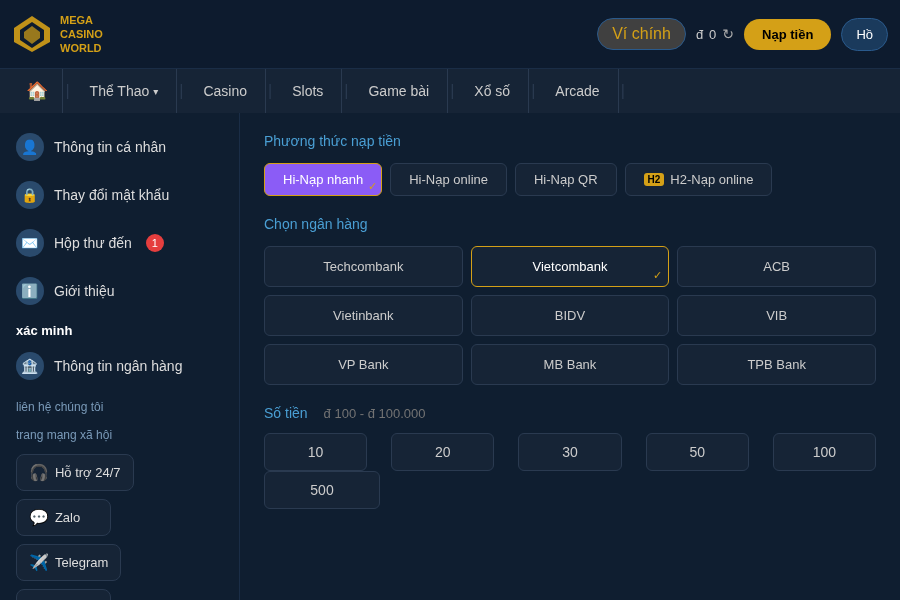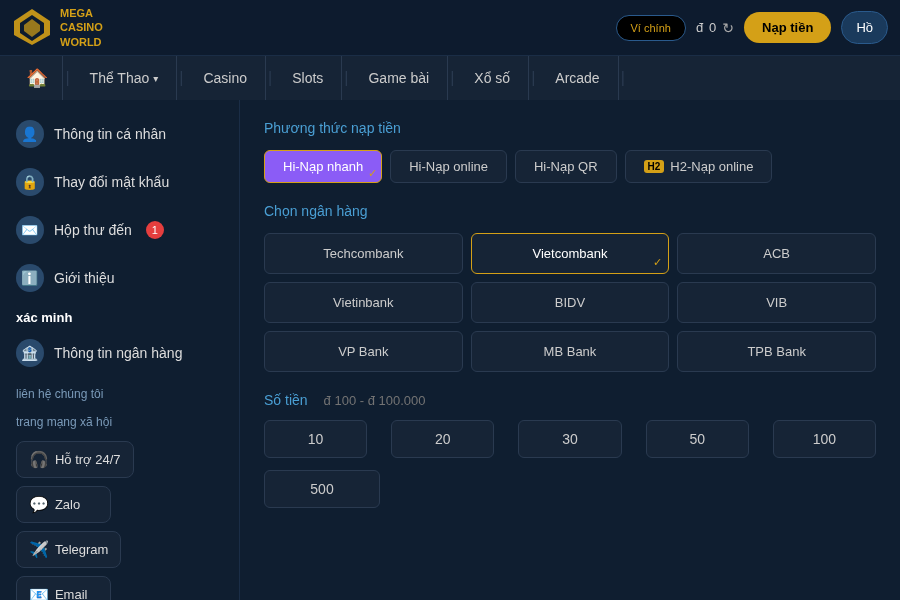--- a/index.html
+++ b/index.html
@@ -10,21 +10,21 @@
       width: 900px;
       height: 600px;
       overflow: hidden;
     }
 
     
     .top-bar {
       background: #0d1b2e;
       display: flex;
       align-items: center;
-      height: 56px;
+      height: 69px;
       padding: 0 12px;
       border-bottom: 1px solid #1a2d46;
     }
     .logo-area {
       display: flex;
       align-items: center;
       gap: 8px;
       margin-right: 20px;
     }
     .logo-diamond {
@@ -38,26 +38,26 @@
       line-height: 1.3;
       text-transform: uppercase;
     }
     .top-bar-right {
       margin-left: auto;
       display: flex;
       align-items: center;
       gap: 10px;
     }
     .vi-chinh-btn {
-      background: #000000;
+      background: #404040;
       border: 1px solid #2a5a8c;
       color: #d4a017;
       padding: 6px 14px;
       border-radius: 20px;
-      font-size: 11px;
+      font-size: 16px;
       cursor: pointer;
     }
     .balance-area {
       display: flex;
       align-items: center;
       gap: 6px;
       color: #ccc;
       font-size: 13px;
     }
     .refresh-icon {
@@ -299,21 +299,21 @@
       font-size: 14px;
     }
     .amount-range {
       color: #737373;
       font-size: 13px;
     }
     .amount-grid {
       display: grid;
       grid-template-columns: repeat(5, 1fr);
       gap: 24px;
-      margin-bottom: 12px;
+      margin-bottom: 0;
     }
     .amount-btn {
       padding: 10px;
       border: 1px solid #2a3a50;
       border-radius: 6px;
       background: #162436;
       color: #ccc;
       font-size: 14px;
       cursor: pointer;
       text-align: center;

